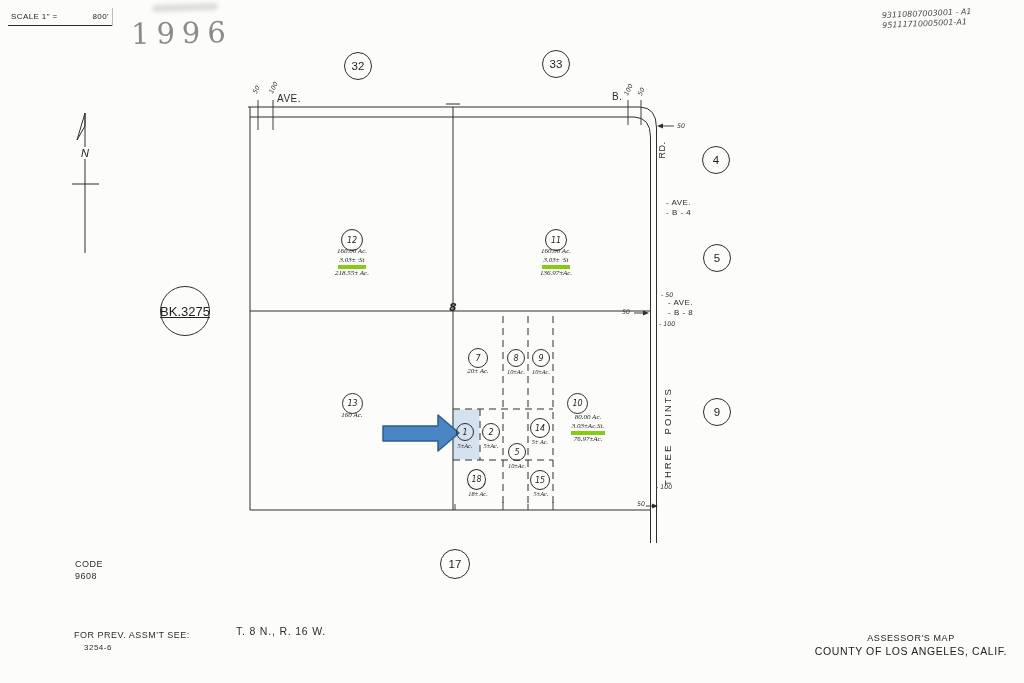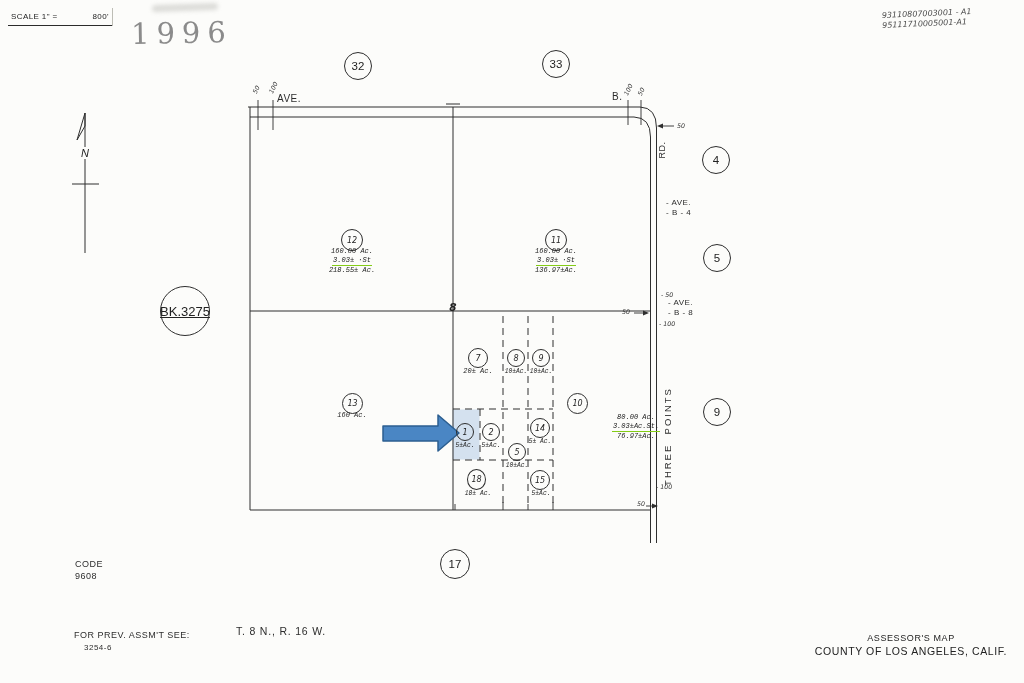--- a/index.html
+++ b/index.html
@@ -3,23 +3,23 @@
 <meta charset="utf-8">
 <style>
   html,body{margin:0;padding:0;background:#e8e8e8;}
   .sheet{position:relative;width:1024px;height:683px;background:#fcfcfa;overflow:hidden;
          font-family:"Liberation Sans",sans-serif;color:#222;}
   svg{position:absolute;left:0;top:0;}
   
   .lbl{position:absolute;font-size:10px;color:#2d2d2d;white-space:nowrap;letter-spacing:.5px;}
   
   .hw{position:absolute;font-style:italic;font-size:7px;line-height:9px;color:#222;
-      text-align:center;white-space:nowrap;font-family:Liberation Mono, monospace;}
+      text-align:center;white-space:nowrap;font-family:Liberation Serif, serif;}
   .hw-s{font-size:6.3px;line-height:8px;}
-  .sum{display:inline-block;border-bottom:1px solid #84cc16;padding:0 1px;}
+  .sum{display:inline-block;border-bottom:4px solid #84cc16;padding:0 1px;}
   .dim{position:absolute;font-style:italic;font-size:6.3px;color:#333;white-space:nowrap;
        font-family:"DejaVu Sans",sans-serif;}
   
   .pc{position:absolute;border:1.2px solid #2e2e2e;border-radius:50%;display:flex;
       align-items:center;justify-content:center;font-style:italic;font-size:8px;
       font-family:"DejaVu Sans",sans-serif;color:#222;box-sizing:border-box;}
   .sc{position:absolute;border:1.3px solid #2e2e2e;border-radius:50%;display:flex;
       align-items:center;justify-content:center;font-size:11.5px;color:#222;box-sizing:border-box;}
   .vert{transform:rotate(-90deg);transform-origin:center center;}
   .pre{white-space:pre;}
@@ -190,21 +190,21 @@
 
   <div class="hw" style="left:322px;top:411px;width:60px;">160 Ac.</div>
   <div class="hw" style="left:456px;top:367px;width:44px;">20± Ac.</div>
   <div class="hw hw-s" style="left:504px;top:368px;width:24px;">10±Ac.</div>
   <div class="hw hw-s" style="left:529px;top:368px;width:24px;">10±Ac.</div>
   <div class="hw hw-s" style="left:453px;top:442px;width:24px;">5±Ac.</div>
   <div class="hw hw-s" style="left:479px;top:442px;width:24px;">5±Ac.</div>
   <div class="hw hw-s" style="left:526px;top:438px;width:28px;">5± Ac.</div>
   <div class="hw hw-s" style="left:505px;top:462px;width:24px;">10±Ac.</div>
 
-  <div class="hw" style="left:548px;top:413px;width:80px;padding-left:48px;">
+  <div class="hw" style="left:548px;top:413px;width:80px;">
     <div>80.00 Ac.</div>
     <div><span class="sum">3.03±Ac.St.</span></div>
     <div>76.97±Ac.</div>
   </div>
 
   <div class="hw hw-s" style="left:460px;top:490px;width:36px;">18± Ac.</div>
   <div class="hw hw-s" style="left:527px;top:490px;width:28px;">5±Ac.</div>
 
   <div class="lbl" style="left:75px;top:558px;font-size:9px;line-height:12px;letter-spacing:.5px;">
     <div>CODE</div>

